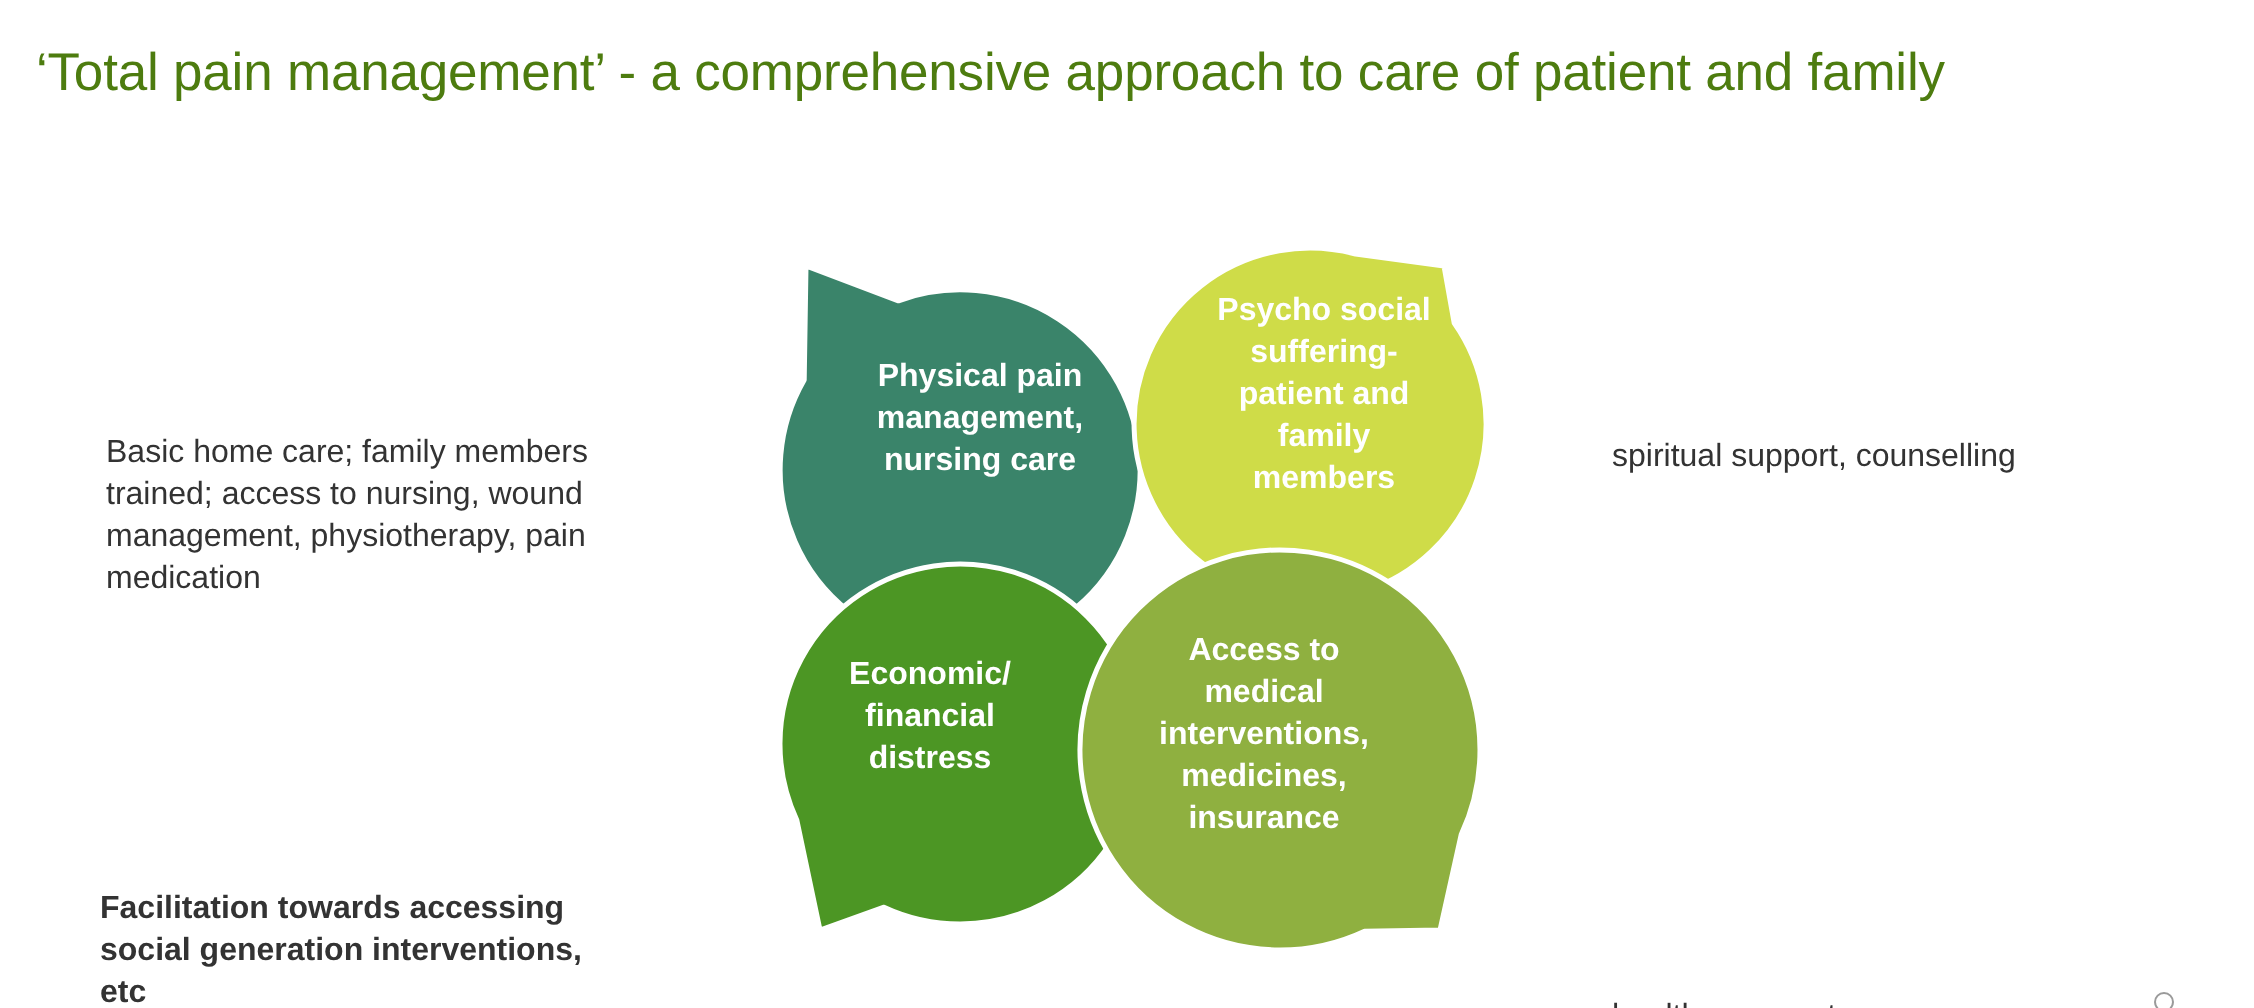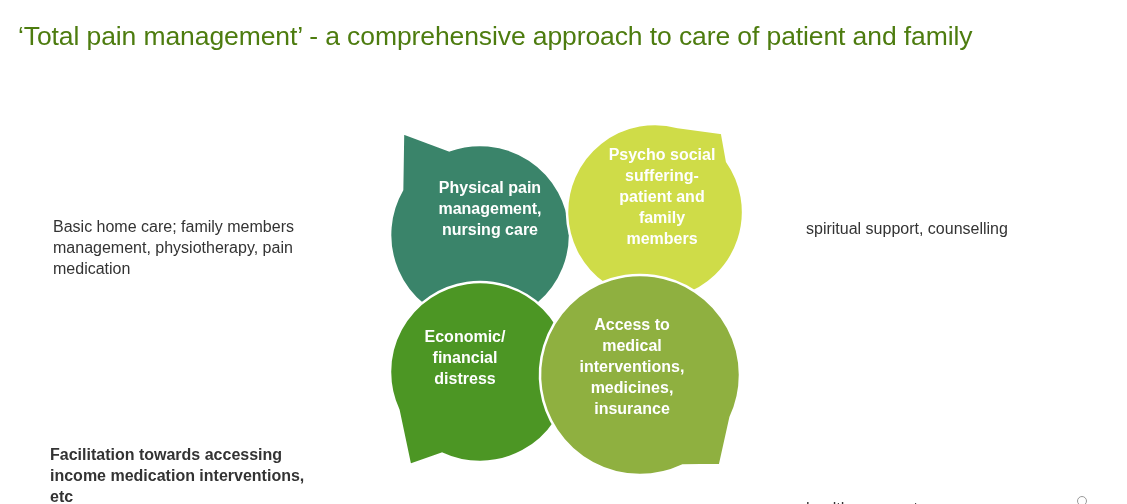--- a/index.html
+++ b/index.html
@@ -29,31 +29,32 @@
     <text id="text-psychosocial" class="ctext"><tspan x="662" y="160">Psycho social</tspan><tspan x="662" y="181">suffering-</tspan><tspan x="662" y="202">patient and</tspan><tspan x="662" y="223">family</tspan><tspan x="662" y="244">members</tspan></text>
   </g>
   <g id="bubble-medical">
     <path id="shape-medical" d="M 682.3 465.6 A 100 100 0 1 1 730.6 417.3 L 720 465 Z" fill="#8fb040" stroke="#ffffff" stroke-width="2.5" stroke-linejoin="round"></path>
     <text id="text-medical" class="ctext"><tspan x="632" y="330">Access to</tspan><tspan x="632" y="351">medical</tspan><tspan x="632" y="372">interventions,</tspan><tspan x="632" y="393">medicines,</tspan><tspan x="632" y="414">insurance</tspan></text>
   </g>
 </svg>
 
 <div class="note" style="left:53px; top:168px;">
   <div>Basic home care; family members</div>
+  <div>trained; access to nursing, wound</div>
   <div>management, physiotherapy, pain</div>
   <div>medication</div>
 </div>
 
 <div class="note" style="left:806px; top:170px;">
   <div>spiritual support, counselling</div>
 </div>
 
 <div class="note" style="left:50px; top:396px;font-weight:bold;">
   <div>Facilitation towards accessing</div>
-  <div>income medication interventions,</div>
+  <div>social generation interventions,</div>
   <div>etc</div>
 </div>
 
 <div class="note" style="left:806px; top:450px;">
   <div>health care system</div>
 </div>
 
 <div class="corner-mark"></div>
 
 </body></html>

